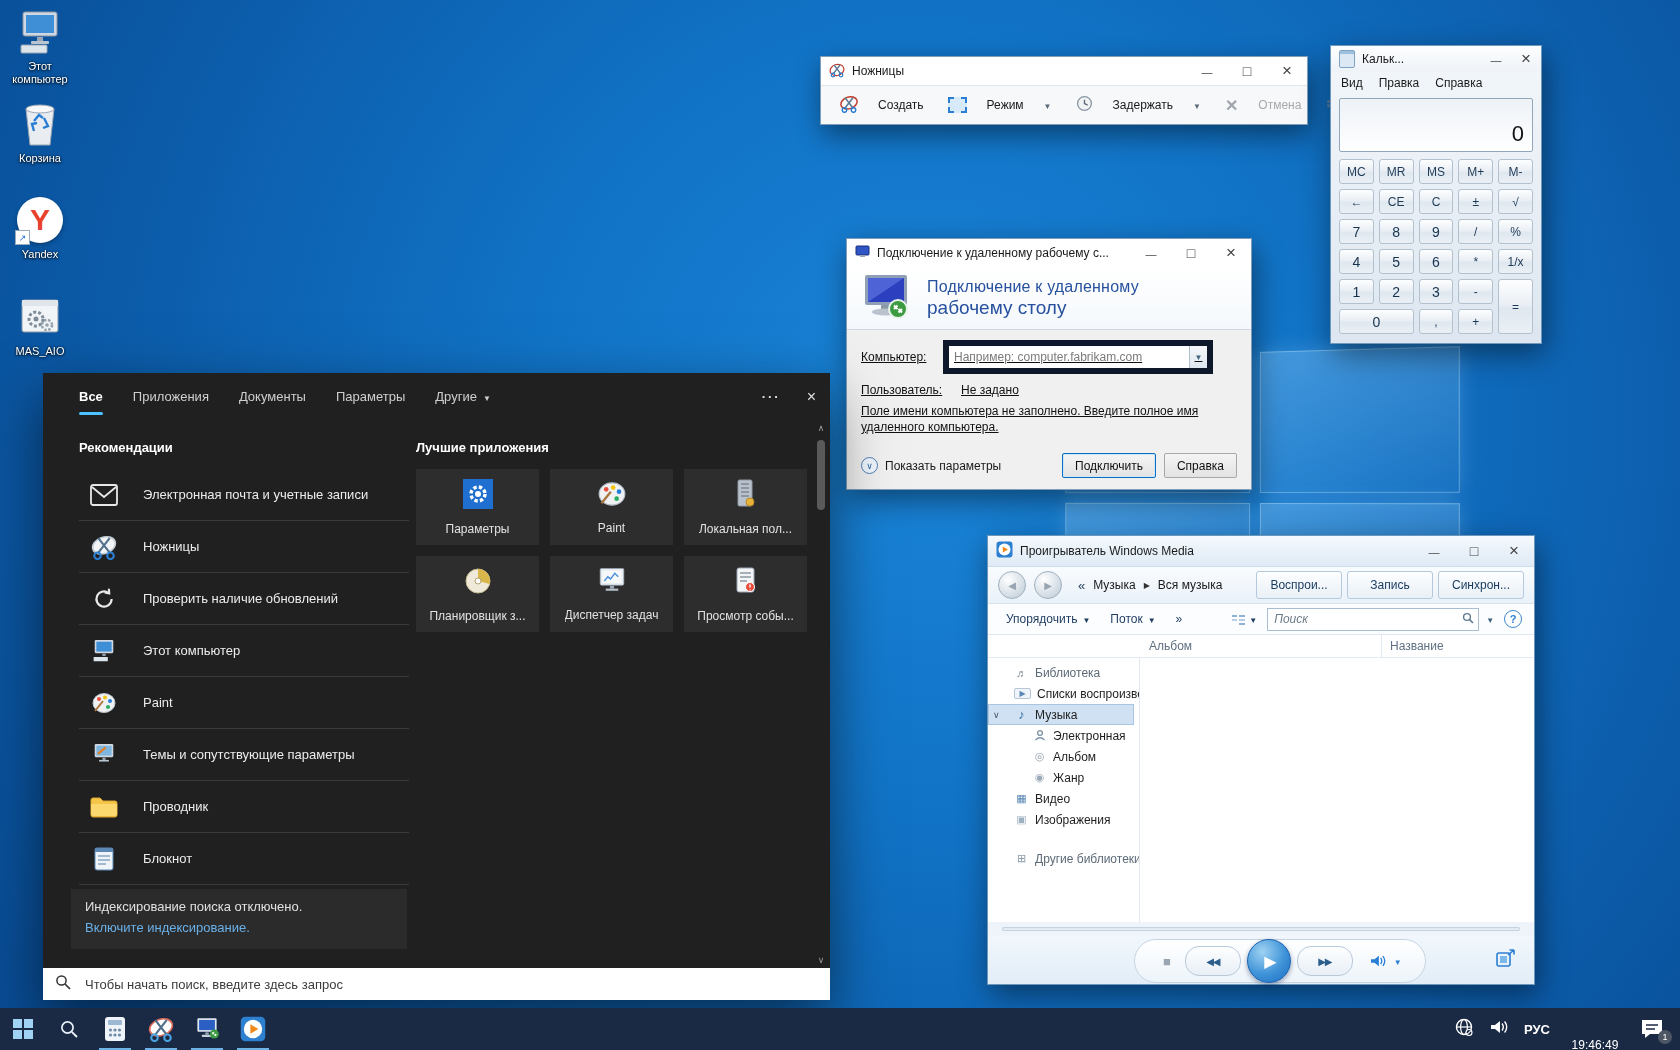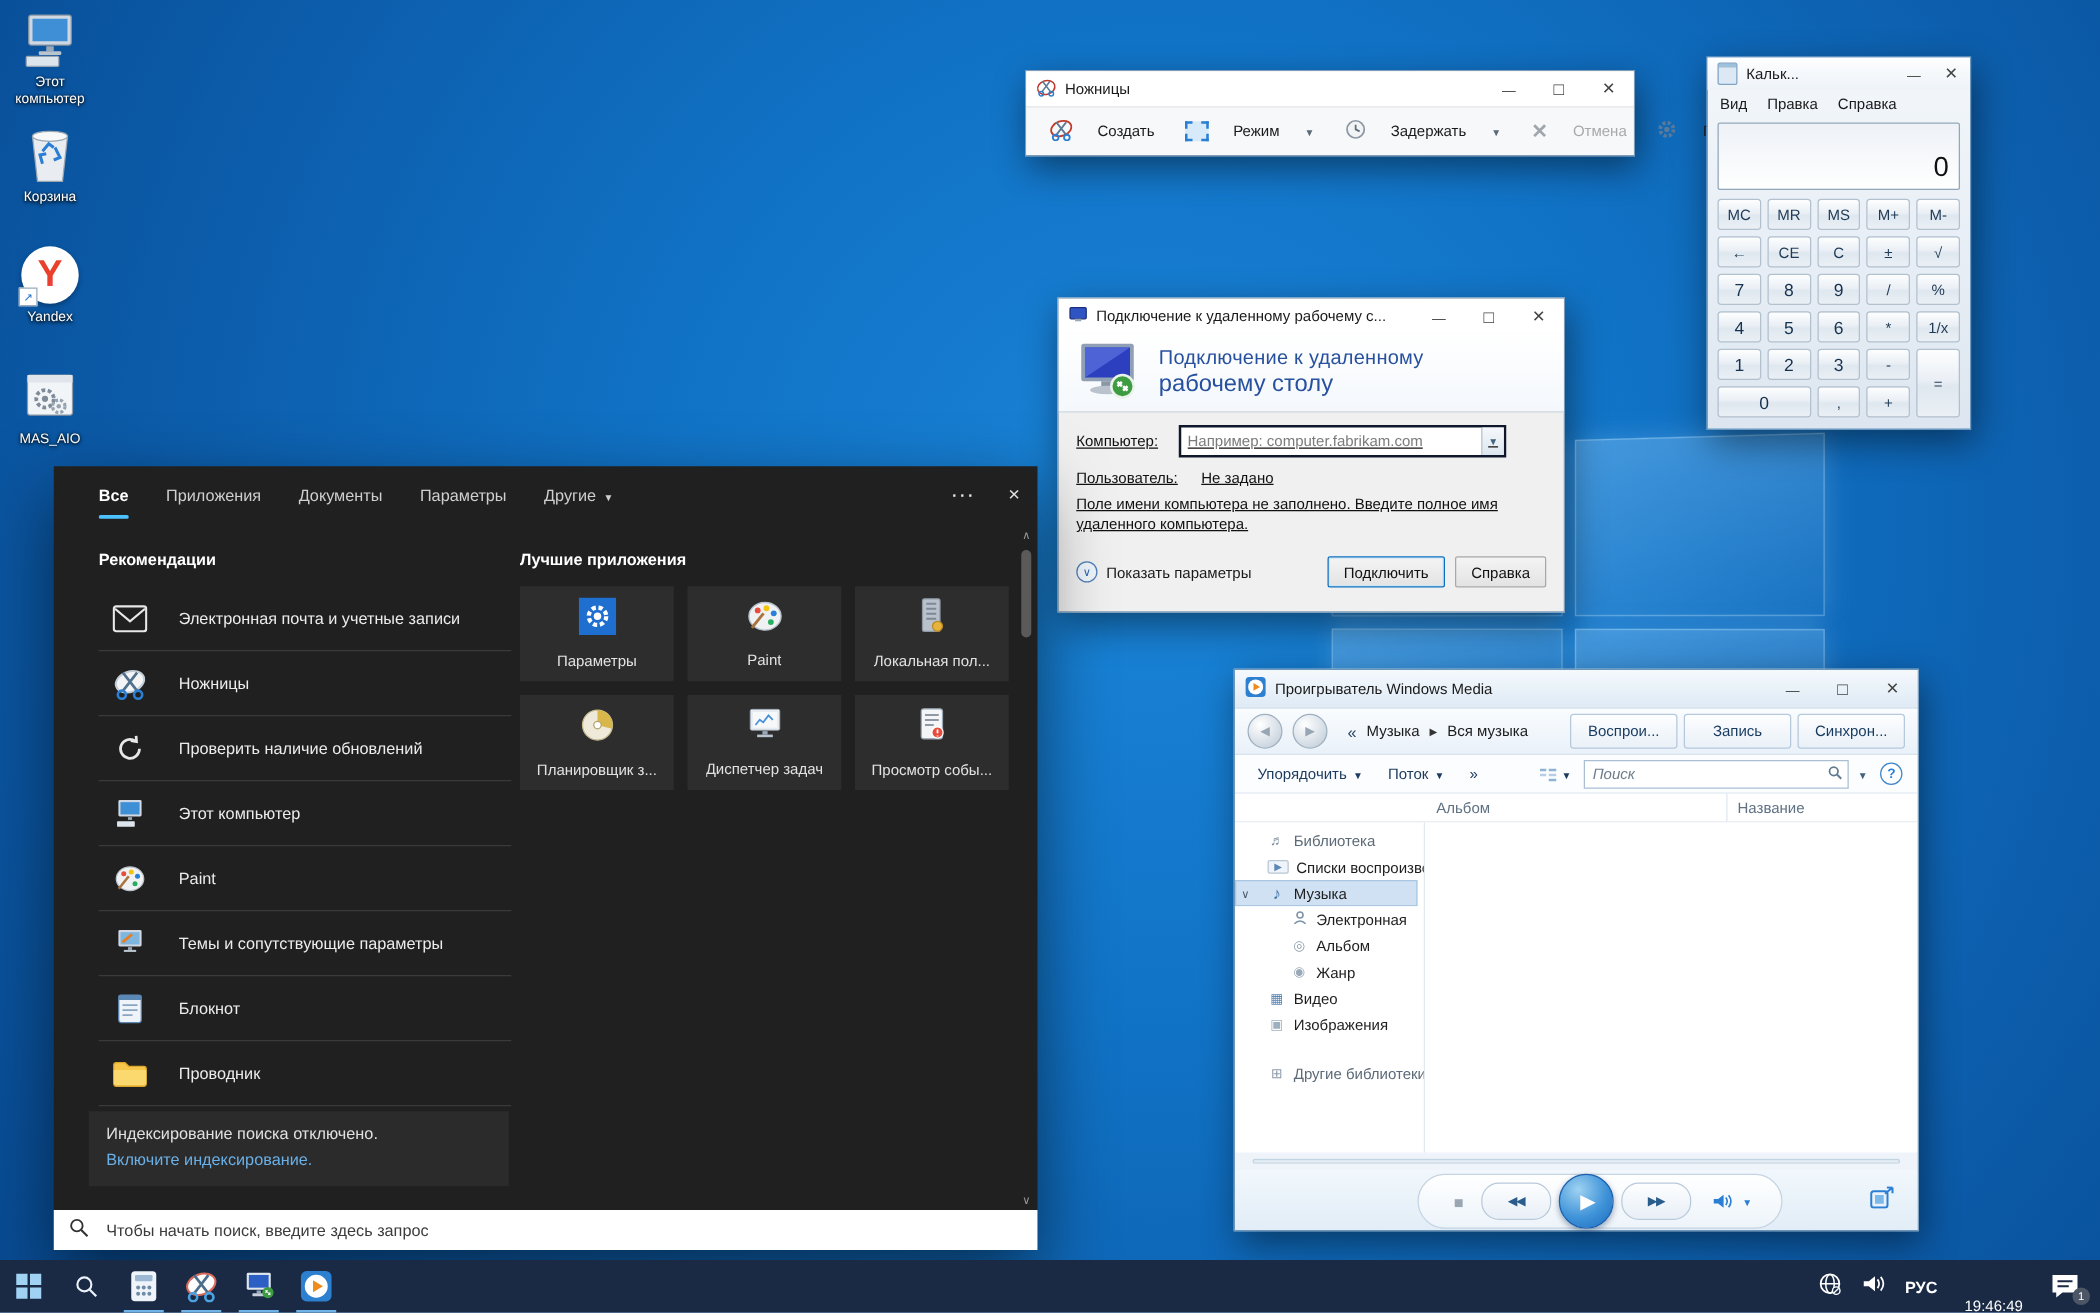--- a/index.html
+++ b/index.html
@@ -55,21 +55,21 @@
   .k-eq{grid-column:5;grid-row:5 / span 2;}
   .k-zero{grid-column:1 / span 2;}
   
   .rdp-header{height:62px;background:linear-gradient(#ffffff,#f4f8fc);display:flex;
     align-items:center;gap:12px;padding:0 14px;border-bottom:1px solid #cfd8e2;}
   .rdp-h-text .l1{font-size:16px;color:#27509e;letter-spacing:.2px;}
   .rdp-h-text .l2{font-size:19px;color:#27509e;font-weight:normal;margin-top:1px;}
   .rdp-body{padding:10px 14px 0;text-decoration:underline;}
   .rdp-row{display:flex;align-items:center;margin-bottom:9px;}
   .rdp-lab{width:82px;font-size:12px;}
-  .combo{flex:0 0 258px;display:flex;height:22px;border:2px solid #0f172a;background:#fff;}
+  .combo{flex:0 0 258px;display:flex;height:22px;border:6px solid #0f172a;background:#fff;}
   .combo input{flex:1;border:0;outline:none;padding:0 5px;font-size:12px;font-family:inherit;background:transparent;}
   .combo input::placeholder{color:#7b7b7b;}
   .combo .arrow{width:17px;display:flex;align-items:center;justify-content:center;
     background:linear-gradient(#f5f8fb,#dde6ef);border-left:1px solid #aebfce;color:#41637f;font-size:8px;}
   .rdp-warn{font-size:12px;line-height:16px;width:352px;margin:2px 0 12px;}
   .rdp-bottom{display:flex;align-items:center;padding:6px 14px 0;}
   .linkish{display:flex;align-items:center;gap:7px;font-size:12px;color:#1a1a1a;}
   .chevcirc{width:15px;height:15px;border-radius:50%;border:1px solid #4e7fb5;color:#2a64a8;
     display:flex;align-items:center;justify-content:center;font-size:9px;background:#eef5fc;}
   .btn{height:23px;padding:0 12px;display:flex;align-items:center;justify-content:center;
@@ -297,21 +297,21 @@
       <span class="snip-item">
         <span><svg width="17" height="17" viewBox="0 0 16 16">
               <circle cx="8" cy="8" r="5" fill="none" stroke="#5b7a99" stroke-width="2.8" stroke-dasharray="2.3 1.7"></circle>
               <circle cx="8" cy="8" r="2" fill="#5b7a99"></circle>
             </svg></span>
         <span>Параметры</span>
       </span>
     </div>
   </div>
 
-  <div class="window calc" style="left:1365px;top:45px;width:210px;">
+  <div class="window calc" style="left:1330px;top:45px;width:210px;">
     <div class="titlebar">
       <span class="caliconsm"></span>
       <span class="t-title">Кальк...</span>
       <span class="winctl">
         <span class="wc" style="width:30px;">
             <i class="gi gi-min"></i>
           </span>
         <span class="wc" style="width:30px;">
             <i class="gi gi-close"></i>
           </span>
@@ -631,36 +631,36 @@
                   <rect x="9" y="5" width="28" height="18" fill="#7fb6e0"></rect>
                   <path d="M12 20 L26 8" stroke="#e67e22" stroke-width="4"></path>
                   <rect x="20" y="27" width="6" height="4" fill="#9aa7b5"></rect>
                   <rect x="14" y="31" width="18" height="3" fill="#b9c4cf"></rect>
                 </svg>
               </span>
             <span class="rlb">Темы и сопутствующие параметры</span>
           </div>
           <div class="rec-item">
             <span class="ric">
+                <svg width="28" height="22" viewBox="0 0 28 22">
+                  <path d="M1 4 a2 2 0 0 1 2 -2 h7 l3 3 h12 a2 2 0 0 1 2 2 v12 a2 2 0 0 1 -2 2 h-22 a2 2 0 0 1 -2 -2 z" fill="#f6c64a" stroke="#d9a52c"></path>
+                  <path d="M1 8 h26 v10 a2 2 0 0 1 -2 2 h-22 a2 2 0 0 1 -2 -2 z" fill="#fbd96f"></path>
+                </svg>
+              </span>
+            <span class="rlb">Проводник</span>
+          </div>
+          <div class="rec-item">
+            <span class="ric">
                 <svg width="22" height="26" viewBox="0 0 22 26">
                   <rect x="2" y="2" width="18" height="22" rx="2" fill="#eef4fa" stroke="#5b87b5"></rect>
                   <rect x="2" y="2" width="18" height="4" fill="#5b87b5"></rect>
                   <path d="M5 10 h12 M5 14 h12 M5 18 h8" stroke="#8aa5c0" stroke-width="1.4"></path>
                 </svg>
               </span>
             <span class="rlb">Блокнот</span>
-          </div>
-          <div class="rec-item">
-            <span class="ric">
-                <svg width="28" height="22" viewBox="0 0 28 22">
-                  <path d="M1 4 a2 2 0 0 1 2 -2 h7 l3 3 h12 a2 2 0 0 1 2 2 v12 a2 2 0 0 1 -2 2 h-22 a2 2 0 0 1 -2 -2 z" fill="#f6c64a" stroke="#d9a52c"></path>
-                  <path d="M1 8 h26 v10 a2 2 0 0 1 -2 2 h-22 a2 2 0 0 1 -2 -2 z" fill="#fbd96f"></path>
-                </svg>
-              </span>
-            <span class="rlb">Проводник</span>
           </div>
         </div>
       </div>
       <div class="apps">
         <div class="sec-title">Лучшие приложения</div>
         <div class="tilegrid">
           <div class="tile">
             <span><svg width="30" height="30" viewBox="0 0 30 30">
                   <rect width="30" height="30" fill="#1f6fd0"></rect>
                   <circle cx="15" cy="15" r="7" fill="none" stroke="#fff" stroke-width="3.4" stroke-dasharray="3.4 2.2"></circle>

